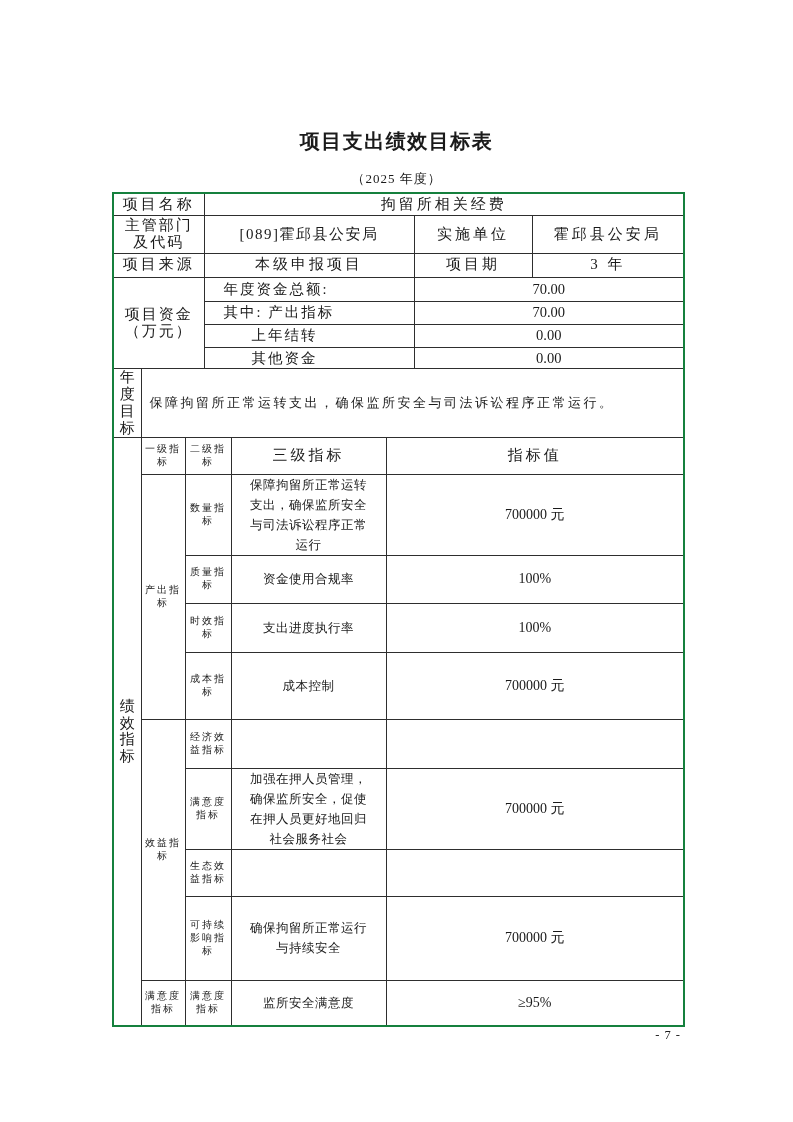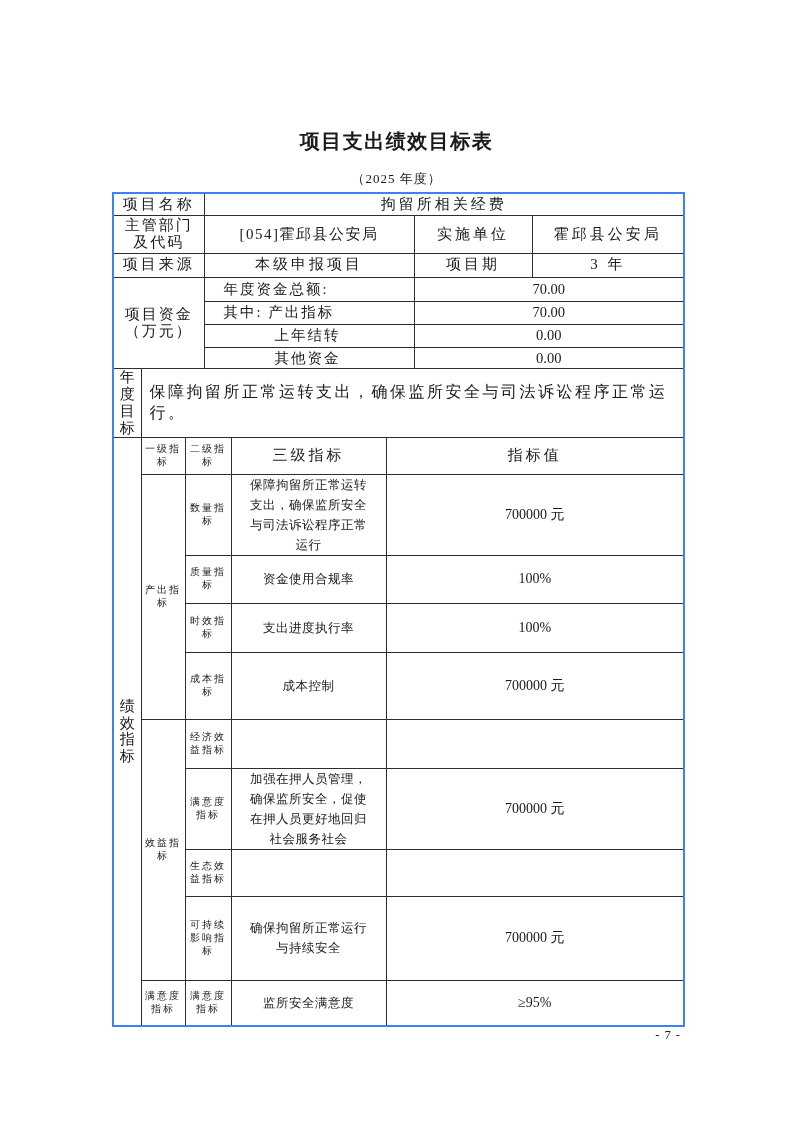--- a/index.html
+++ b/index.html
@@ -29,21 +29,21 @@
     text-align: center;
     font-size: 13px;
     letter-spacing: 1px;
     line-height: 1.2;
   }
   table.doc-table {
     border-collapse: collapse;
     table-layout: fixed;
     width: 571px;
     margin: 5px 0 0 112px;
-    border: 2px solid #3b82f6;
+    border: 2px solid #15803d;
   }
   td {
     border: 1px solid #2e2e2e;
     text-align: center;
     vertical-align: middle;
     font-size: 15px;
     letter-spacing: 3px;
     padding: 1px 2px;
     overflow: hidden;
     line-height: 1.3;
@@ -77,26 +77,26 @@
   td.num {
     font-size: 14.5px;
     letter-spacing: 0;
   }
   td.fund-label {
     text-align: left;
     padding-left: 19px;
     letter-spacing: 2px;
     font-size: 14.5px;
   }
-  td.fund-label.indent { padding-left: 70px; }
+  td.fund-label.indent { padding-left: 47px; }
   td.goal {
     text-align: left;
     padding-left: 8px;
     letter-spacing: 2.5px;
-    font-size: 16px;
+    font-size: 13px;
   }
   .page-number {
     position: absolute;
     top: 1028px;
     right: 112px;
     font-size: 12.5px;
     letter-spacing: 1px;
   }
 </style>
 </head>
@@ -121,21 +121,21 @@
 
     <tbody>
         <tr style="height:22px">
       <td colspan="3">项目名称</td>
       <td colspan="5">拘留所相关经费</td>
     </tr>
 
     <tr style="height:33px">
       <td colspan="3" class="pre">主管部门
 及代码</td>
-      <td colspan="3" style="letter-spacing:1.5px">[054]霍邱县公安局</td>
+      <td colspan="3" style="letter-spacing:1.5px">[089]霍邱县公安局</td>
       <td>实施单位</td>
       <td>霍邱县公安局</td>
     </tr>
 
     <tr style="height:24px">
       <td colspan="3">项目来源</td>
       <td colspan="3">本级申报项目</td>
       <td>项目期</td>
       <td>3 年</td>
     </tr>

